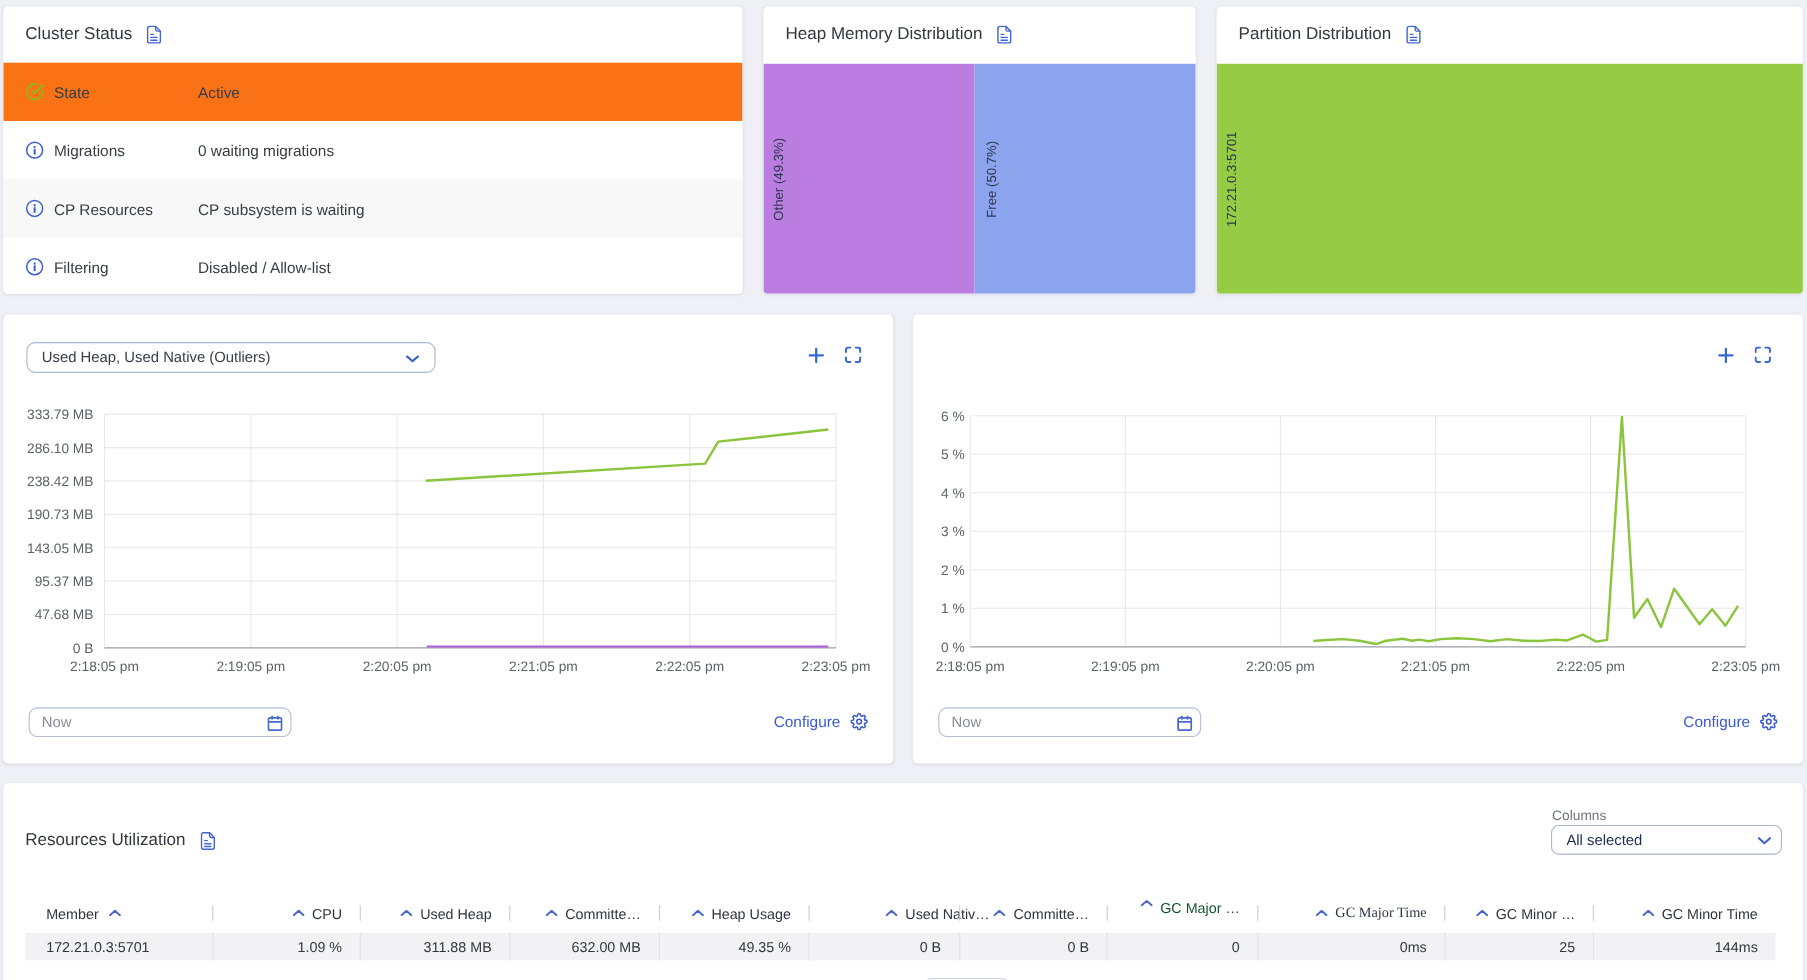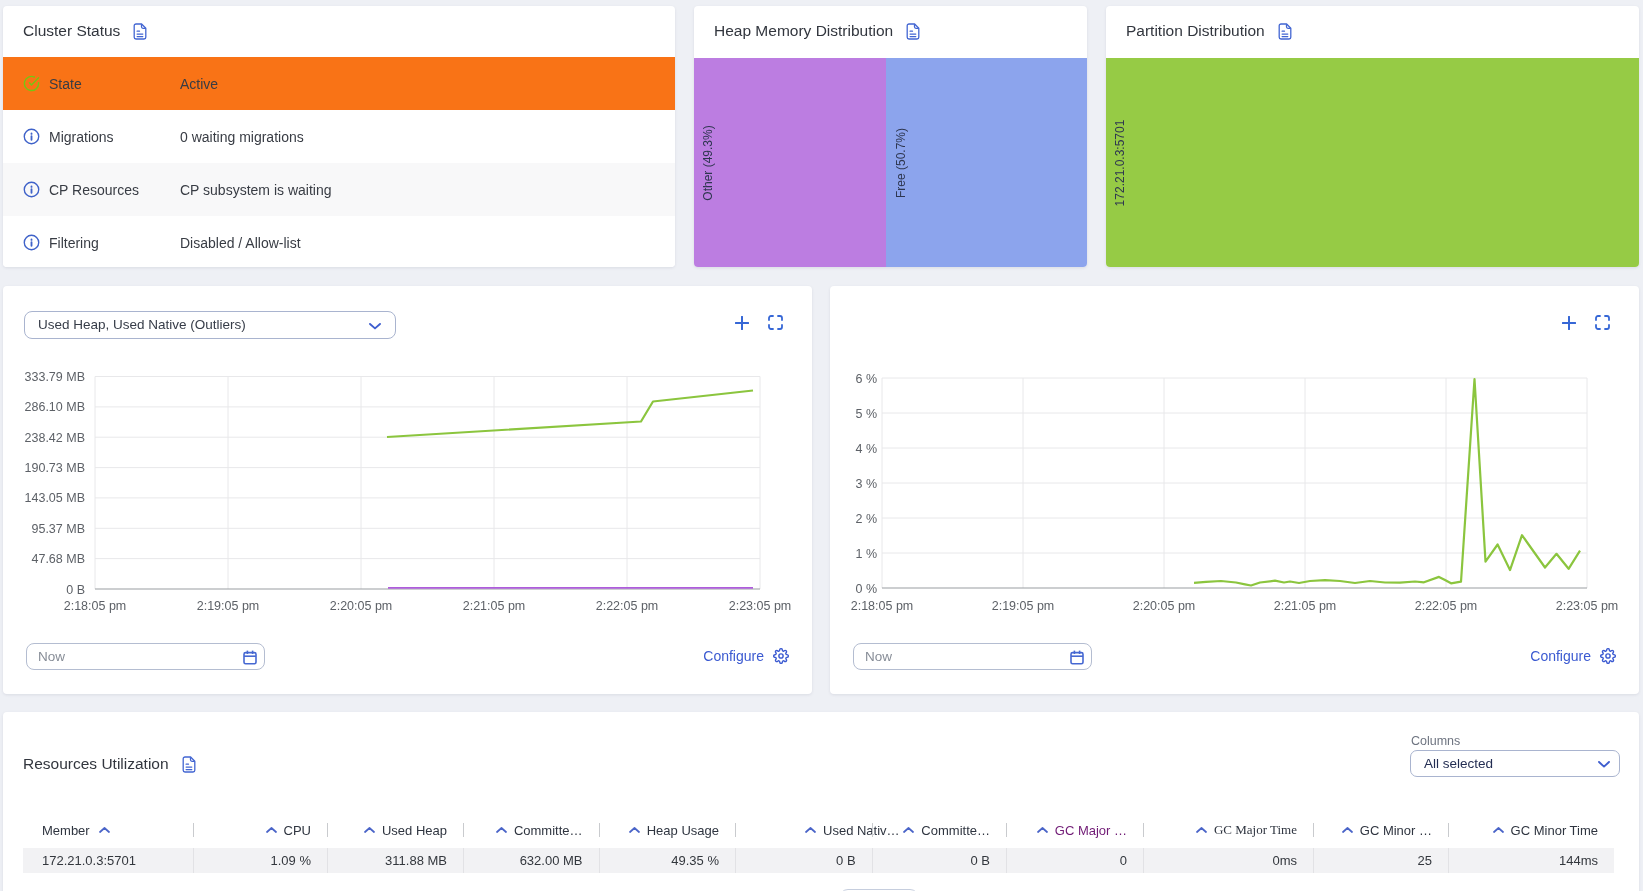--- a/index.html
+++ b/index.html
@@ -309,21 +309,21 @@
           <span>Used Nativ…</span>
         </div>
         <div style="position:absolute;left:712px;top:5px;width:1px;height:14px;background:#c9cbce;"></div>
         <div style="position:absolute;left:848.6px;top:0;width:118.39999999999998px;height:24px;display:flex;align-items:center;justify-content:flex-end;gap:7px;font-size:13px;color:#2f3540;">
           <svg width="11" height="6" viewBox="0 0 11 6" fill="none">
             <polyline points="1,5 5.5,1 10,5" stroke="#4a64c8" stroke-width="1.7" stroke-linecap="round" stroke-linejoin="round"></polyline>
           </svg>
           <span>Committe…</span>
         </div>
         <div style="position:absolute;left:848.6px;top:5px;width:1px;height:14px;background:#c9cbce;"></div>
-        <div style="position:absolute;left:983px;top:0;width:121px;height:24px;display:flex;align-items:center;justify-content:flex-end;gap:7px;font-size:13px;color:#701a75;">
+        <div style="position:absolute;left:983px;top:0;width:121px;height:24px;display:flex;align-items:flex-start;justify-content:flex-end;gap:7px;font-size:13px;color:#14532d;">
           <svg width="11" height="6" viewBox="0 0 11 6" fill="none">
             <polyline points="1,5 5.5,1 10,5" stroke="#4a64c8" stroke-width="1.7" stroke-linecap="round" stroke-linejoin="round"></polyline>
           </svg>
           <span>GC Major …</span>
         </div>
         <div style="position:absolute;left:983px;top:5px;width:1px;height:14px;background:#c9cbce;"></div>
         <div style="position:absolute;left:1120px;top:0;width:154px;height:24px;display:flex;align-items:center;justify-content:flex-end;gap:7px;font-size:13px;color:#2f3540;font-family:Liberation Serif, serif;">
           <svg width="11" height="6" viewBox="0 0 11 6" fill="none">
             <polyline points="1,5 5.5,1 10,5" stroke="#4a64c8" stroke-width="1.7" stroke-linecap="round" stroke-linejoin="round"></polyline>
           </svg>

